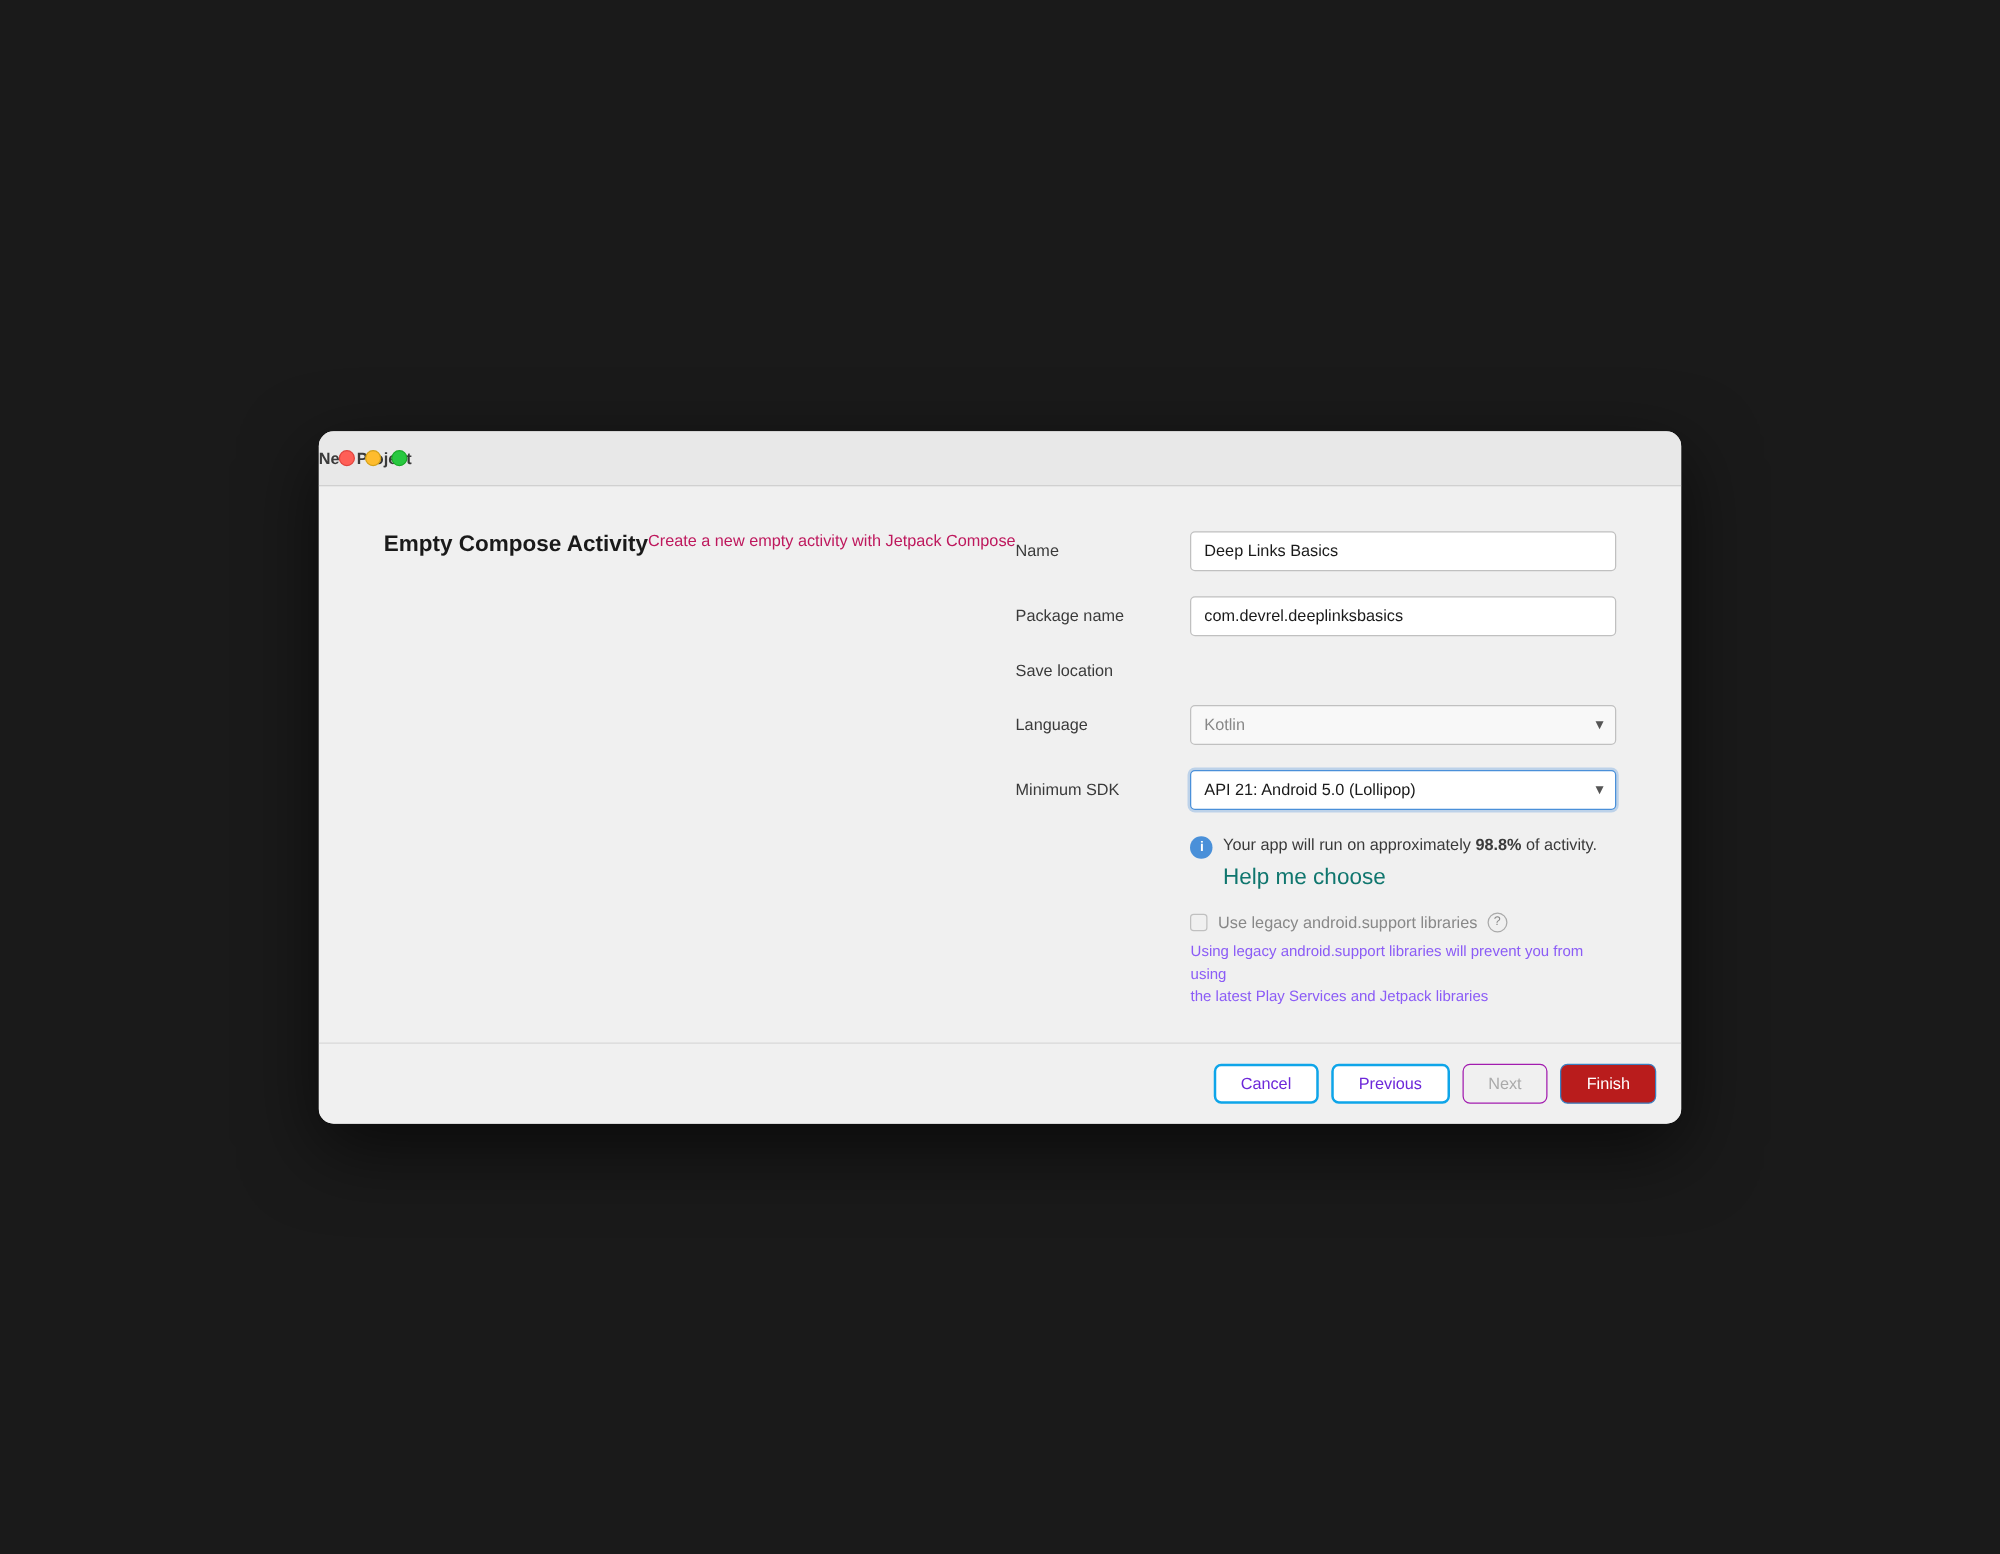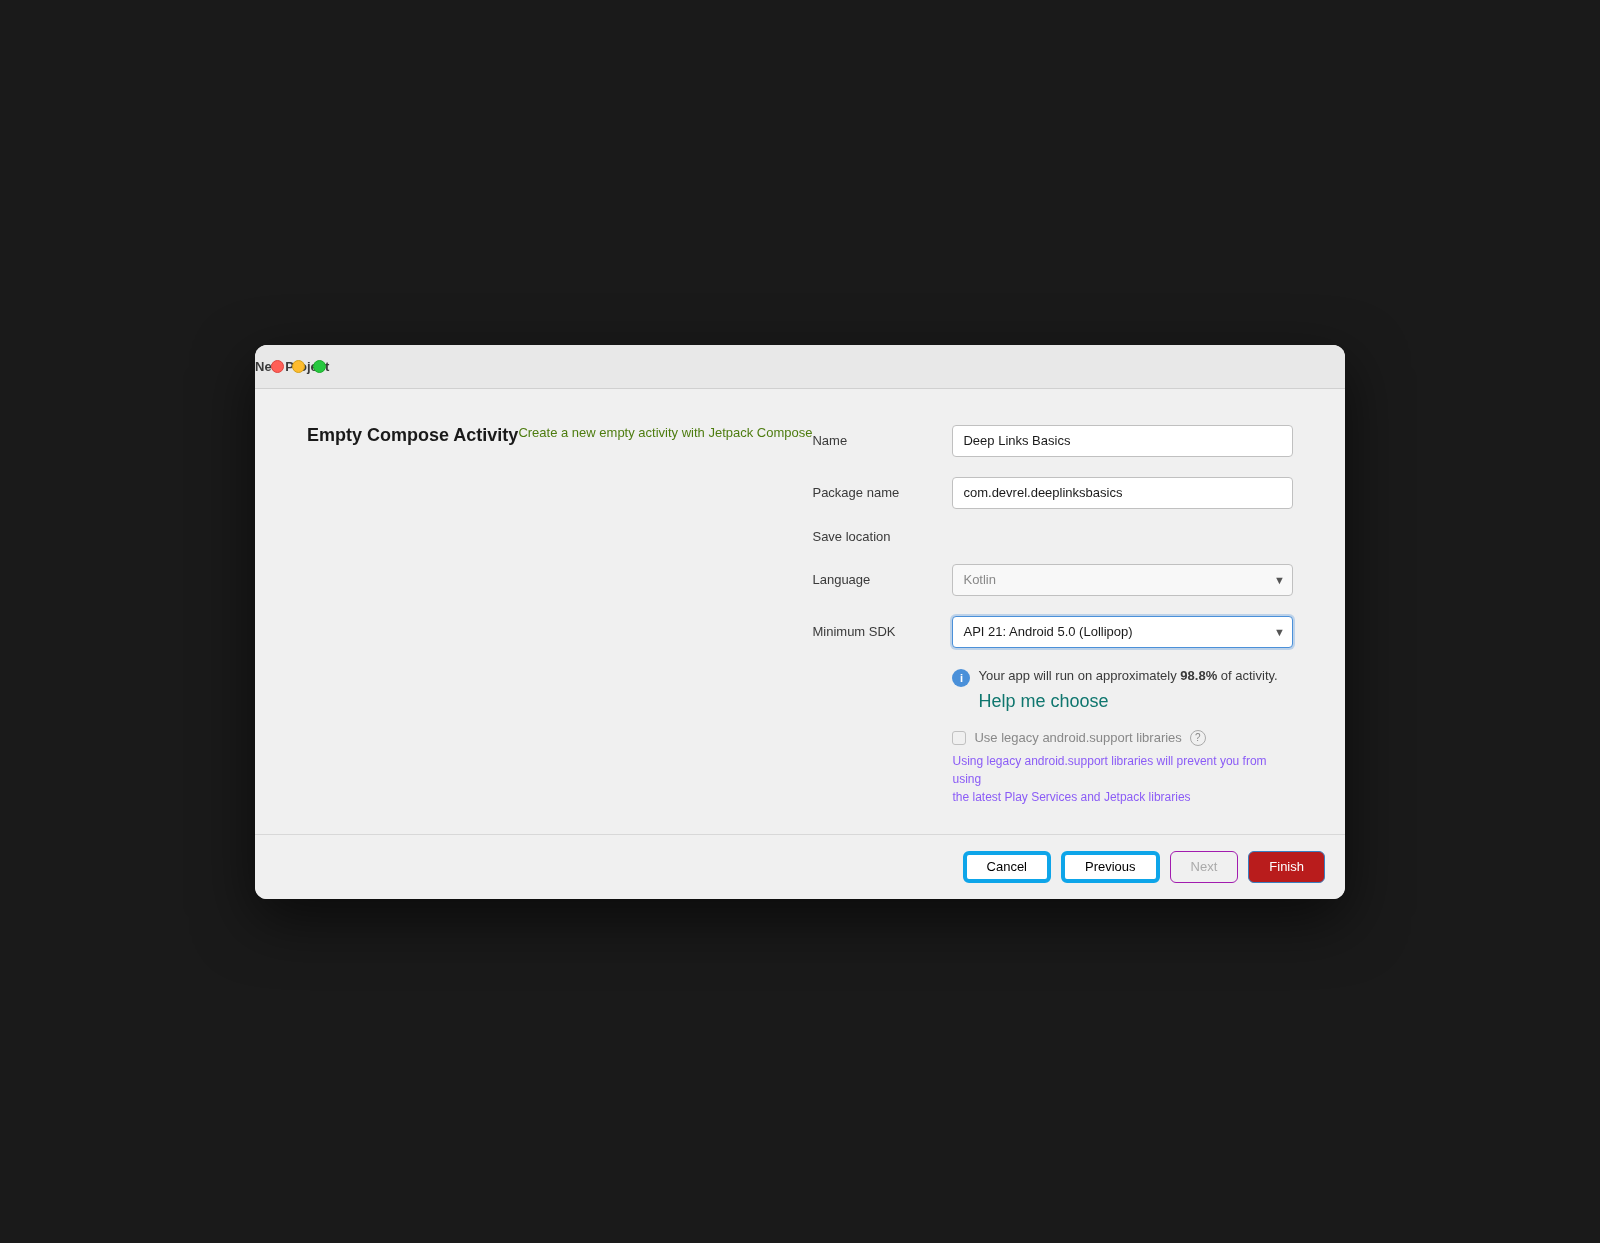--- a/index.html
+++ b/index.html
@@ -72,21 +72,21 @@
 
     .activity-title {
       font-size: 18px;
       font-weight: 700;
       color: #1a1a1a;
       margin-bottom: 12px;
     }
 
     .activity-subtitle {
       font-size: 13px;
-      color: #4d7c0f;
+      color: #be185d;
       margin-bottom: 36px;
     }
 
     .form-section {
       flex: 1;
     }
 
     .form-row {
       display: flex;
       align-items: center;
@@ -280,22 +280,22 @@
       font-size: 13px;
       cursor: pointer;
       font-family: inherit;
       display: flex;
       align-items: center;
       justify-content: center;
     }
 
     .btn-default {
       background: #ffffff;
-      border: 4px solid #0ea5e9;
-      color: #000000;
+      border: 2px solid #0ea5e9;
+      color: #6d28d9;
     }
 
     .btn-disabled {
       background: #f0f0f0;
       border: 1px solid #a21caf;
       color: #aaa;
       cursor: not-allowed;
     }
 
     .btn-primary {

